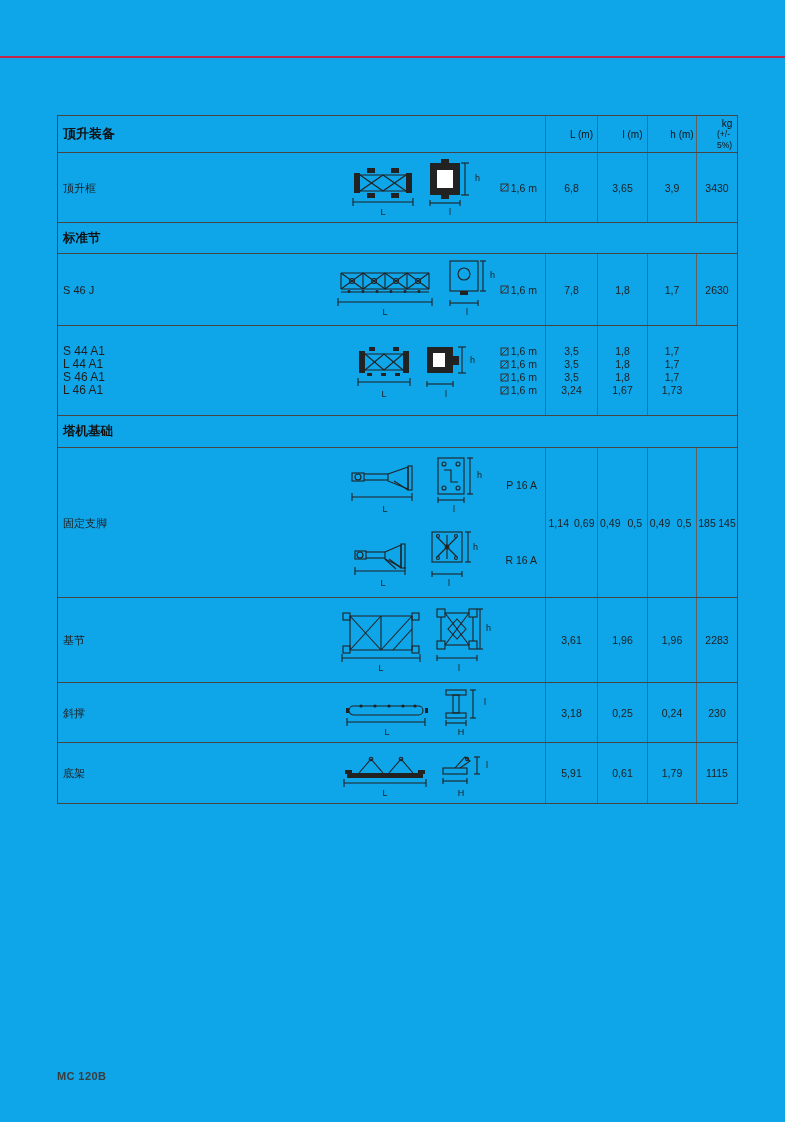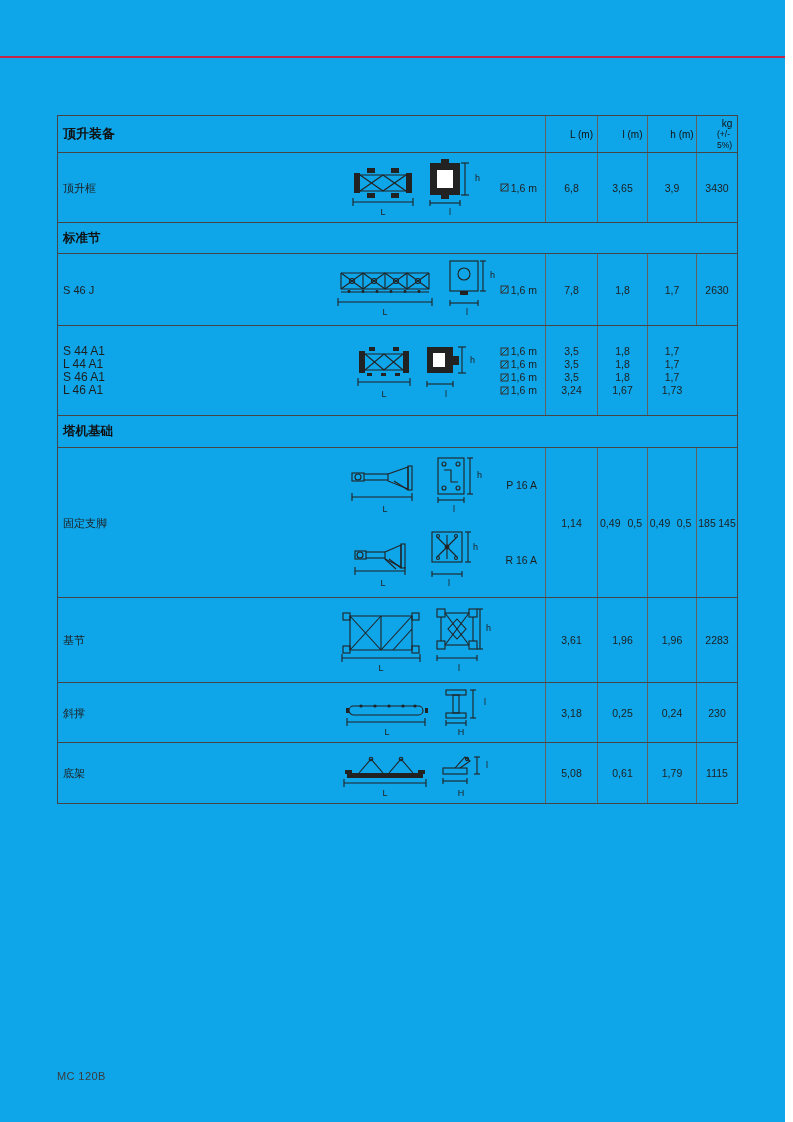--- a/index.html
+++ b/index.html
@@ -48,21 +48,21 @@
 
   .diag line, .diag rect, .diag circle, .diag polygon, .diag polyline
        { stroke:#222; fill:none; stroke-width:1.1; }
   .diag .f { fill:#222; stroke:none; }
   .diag .w { fill:#fff; stroke:none; }
 
   .sq { flex:none; }
   .sq rect, .sq line { stroke:#333; fill:none; stroke-width:1; }
 
   .footer { position:absolute; left:57px; top:1070px; font-size:11px;
-            color:#3c3c3c; letter-spacing:0.4px; }
+            color:#3c3c3c; letter-spacing:0.4px;font-weight:bold; }
 </style>
 </head>
 <body>
 
 <div class="page">
   <div class="redline" style="background: rgb(196, 38, 74);"></div>
 
   <div class="tbl">
 
     <div class="row" style="height:37px">
@@ -398,20 +398,23 @@
               </div>
             </div>
             <span class="desig">R 16 A</span>
           </div>
         </div>
       </div>
       <div class="cv cvhalves">
         <div class="cvhalf">
             <span>1,14</span>
           </div>
+        <div class="cvhalf">
+            <span>0,69</span>
+          </div>
       </div>
       <div class="cv cvhalves">
         <div class="cvhalf">
             <span>0,49</span>
           </div>
         <div class="cvhalf">
             <span>0,5</span>
           </div>
       </div>
       <div class="cv cvhalves">
@@ -560,21 +563,21 @@
                 <line x1="36" y1="5" x2="36" y2="22"></line>
               <line x1="2" y1="26" x2="2" y2="32"></line>
                 <line x1="26" y1="26" x2="26" y2="32"></line>
                 <line x1="2" y1="29" x2="26" y2="29"></line>
             </svg>
             <span class="dimlab">H</span>
             <span class="dimside" style="right:-7px; top:8px">l</span>
           </div>
         </div>
       </div>
-      <div class="cv">5,08</div>
+      <div class="cv">5,91</div>
       <div class="cv">0,61</div>
       <div class="cv">1,79</div>
       <div class="cv">1115</div>
     </div>
 
   </div>
 
   <div class="footer">MC 120B</div>
 </div>
 

